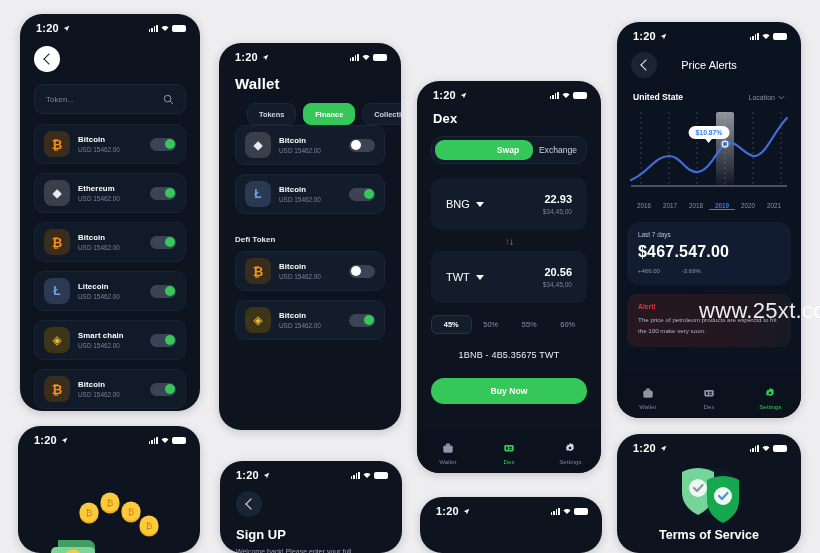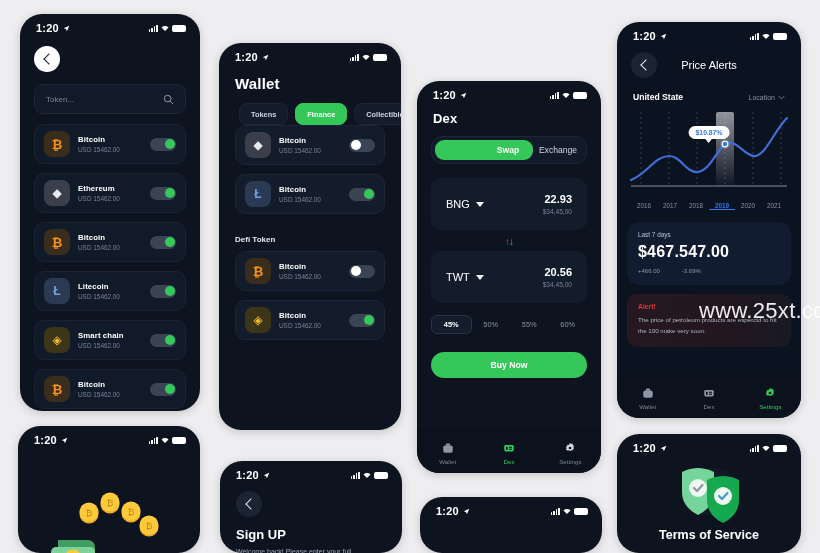--- a/index.html
+++ b/index.html
@@ -75,21 +75,21 @@
   }
   .toggle .knob {
     position:absolute; top:1.5px; width:10px; height:10px; border-radius:50%;
   }
   .toggle.on .knob { right: 1.5px; background:#35c759; }
   .toggle.off .knob { left: 1.5px; background:#ffffff; }
 
   
   #s2 { left: 219px; top: 43px; width: 182px; height: 387px; }
   .h-title { color:#fff; font-size:15px; font-weight:700; padding: 10px 16px 0; letter-spacing:.2px; }
-  .seg { display:flex; gap:7px; padding: 11px 20px 0; }
+  .seg { display:flex; gap:7px; padding: 11px 28px 0; }
   .seg-item {
     height: 22px; border-radius: 8px; background:#131c2a; border:1px solid #1d2636;
     display:flex; align-items:center; justify-content:center; padding: 0 11px;
     color:#cfd5e0; font-size:7.4px; font-weight:600;
   }
   .seg-item.active { background:#35c759; border-color:#35c759; color:#fff; }
   .sec-label { color:#e6e9ee; font-size:8px; font-weight:700; padding: 12px 16px 7px; }
   .w-row {
     margin: 0 16px 9px; height: 40px; border-radius: 10px;
     background:#131c2a; border:1px solid #1d2636;
@@ -435,20 +435,21 @@
         <b>20.56</b>
         <span>$34,45,00</span>
       </div>
     </div>
     <div class="pct-row">
       <div class="pct active">45%</div>
       <div class="pct">50%</div>
       <div class="pct">55%</div>
       <div class="pct">60%</div>
     </div>
+    <div class="rate">1BNB - 4B5.35675 TWT</div>
     <div class="buy-btn">Buy Now</div>
 
     <div class="tabbar">
       <div class="tab">
         <svg width="12" height="12" viewBox="0 0 14 14">
             <rect x="1.5" y="4" width="11" height="8.5" rx="2" fill="#8d95a6"></rect>
             <rect x="4.5" y="1.8" width="5" height="2.6" rx="1" fill="#8d95a6"></rect>
           </svg>
         <span>Wallet</span>
       </div>

